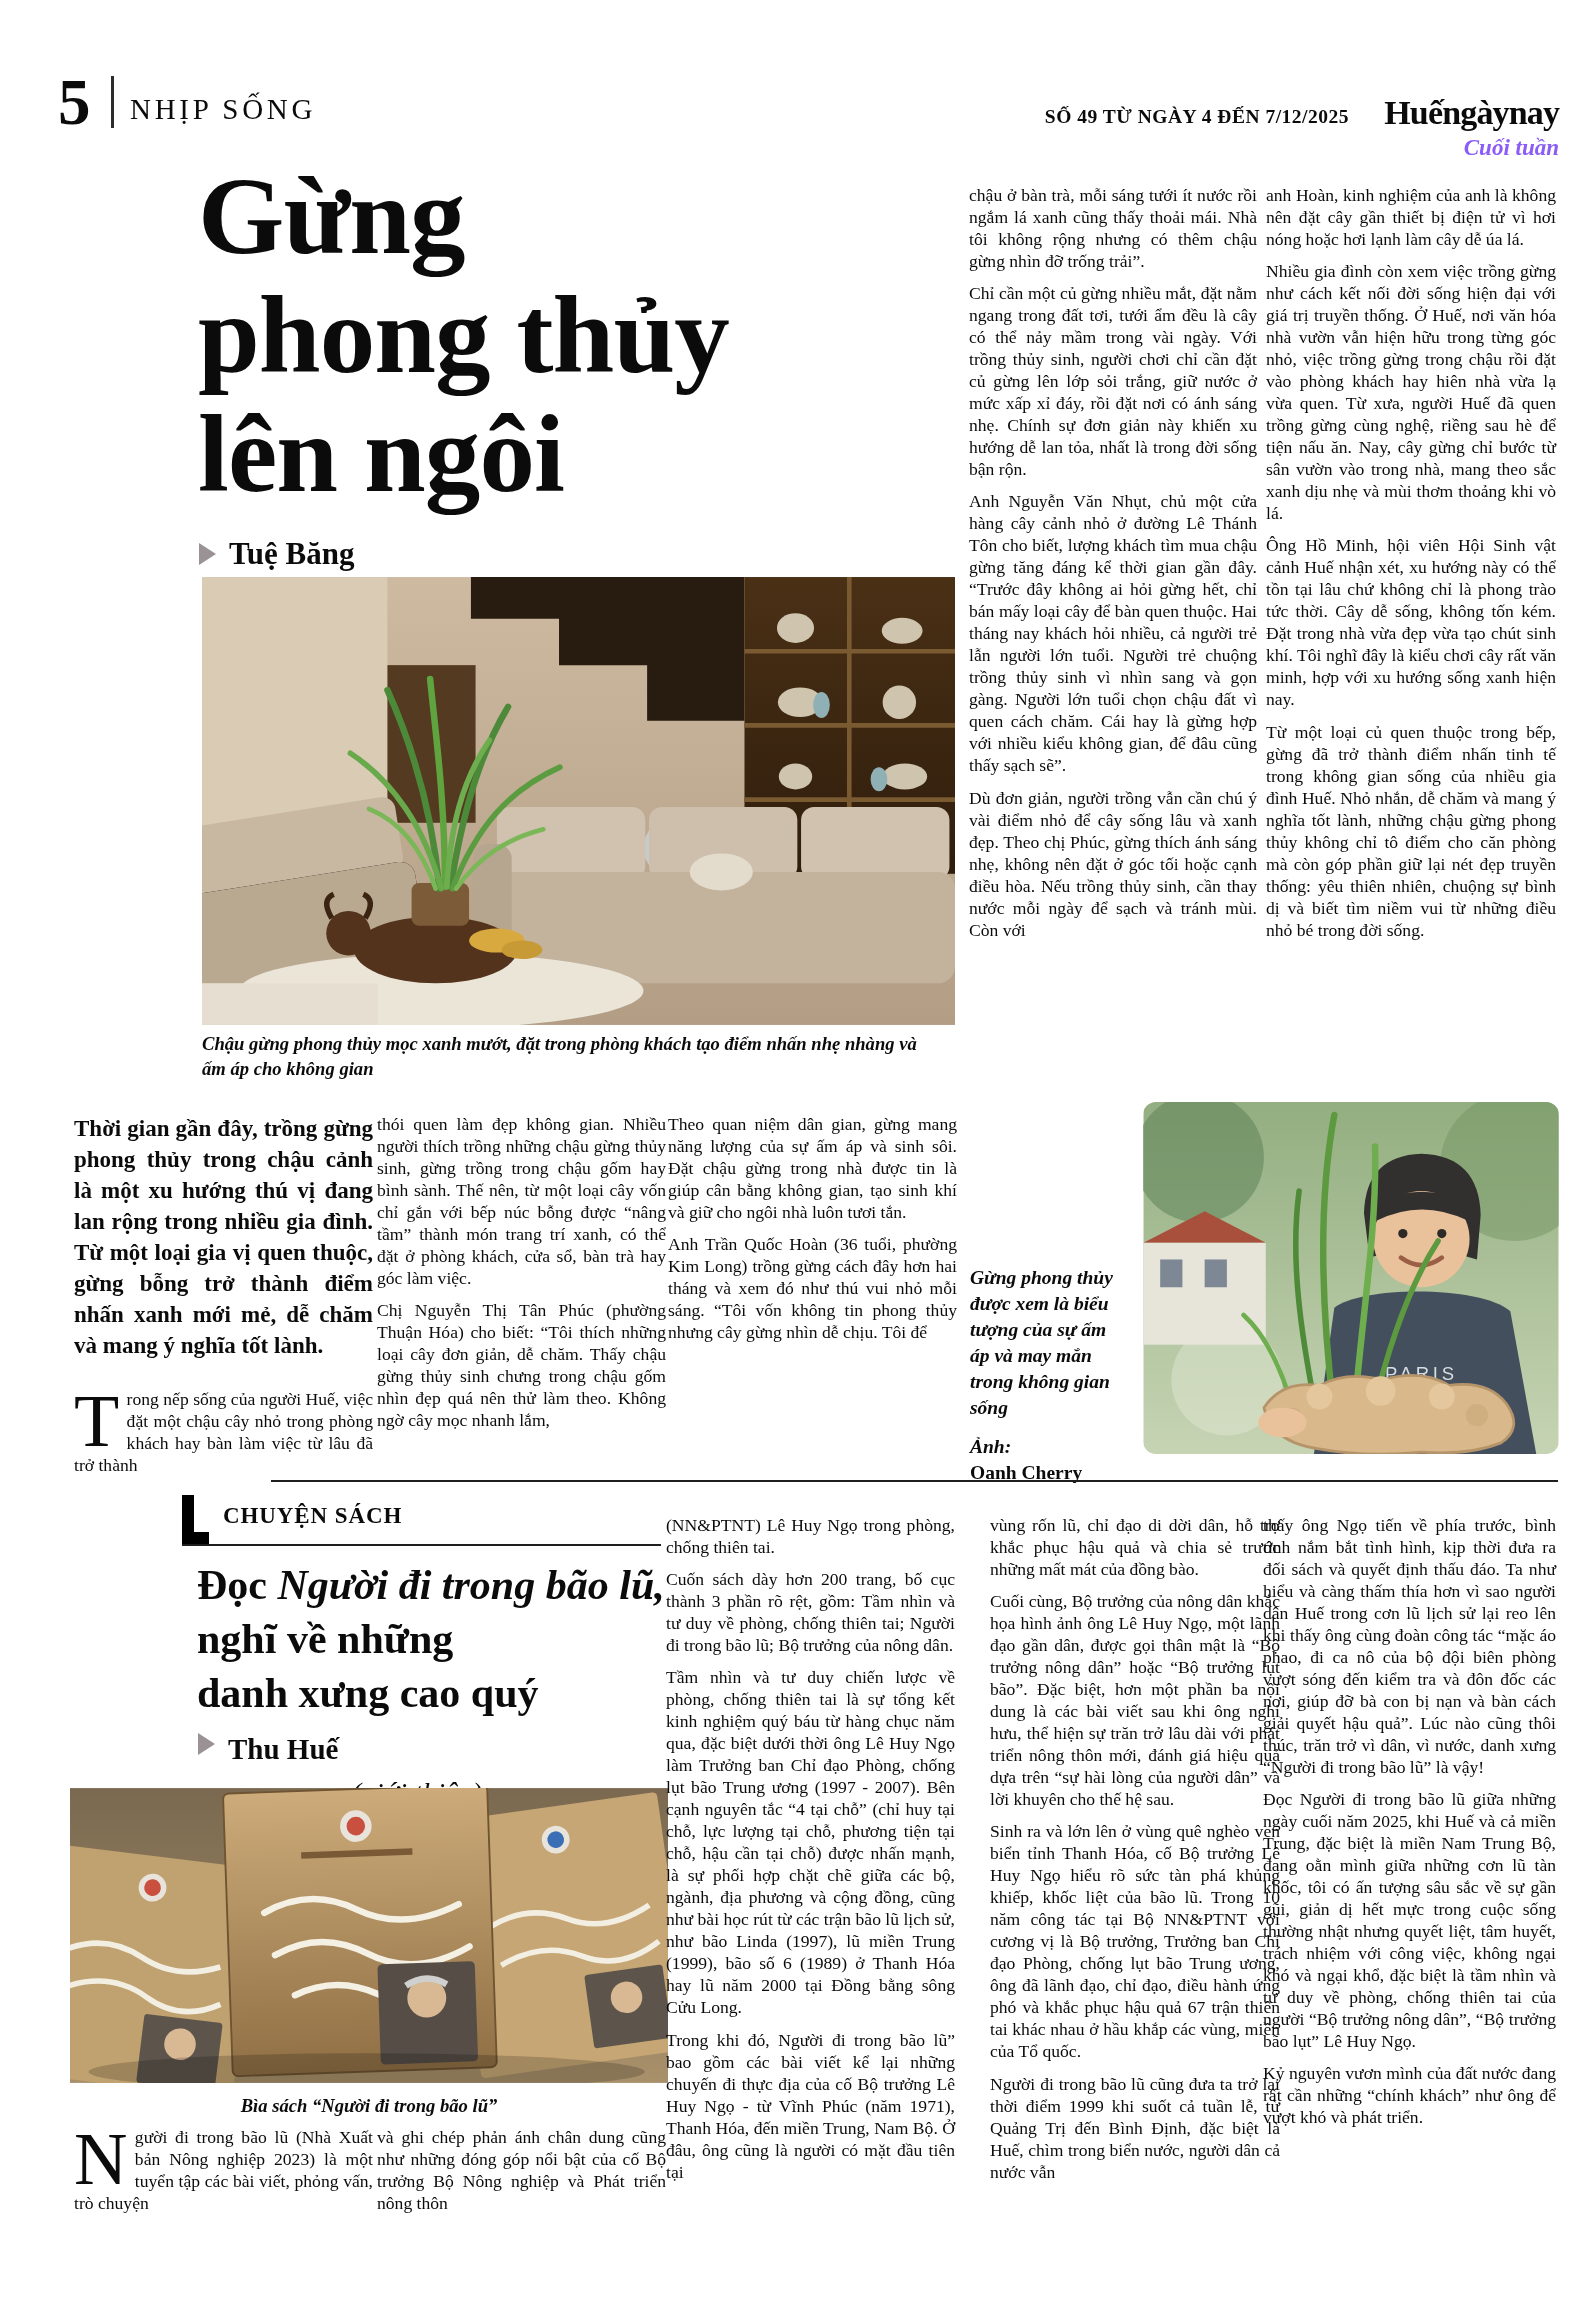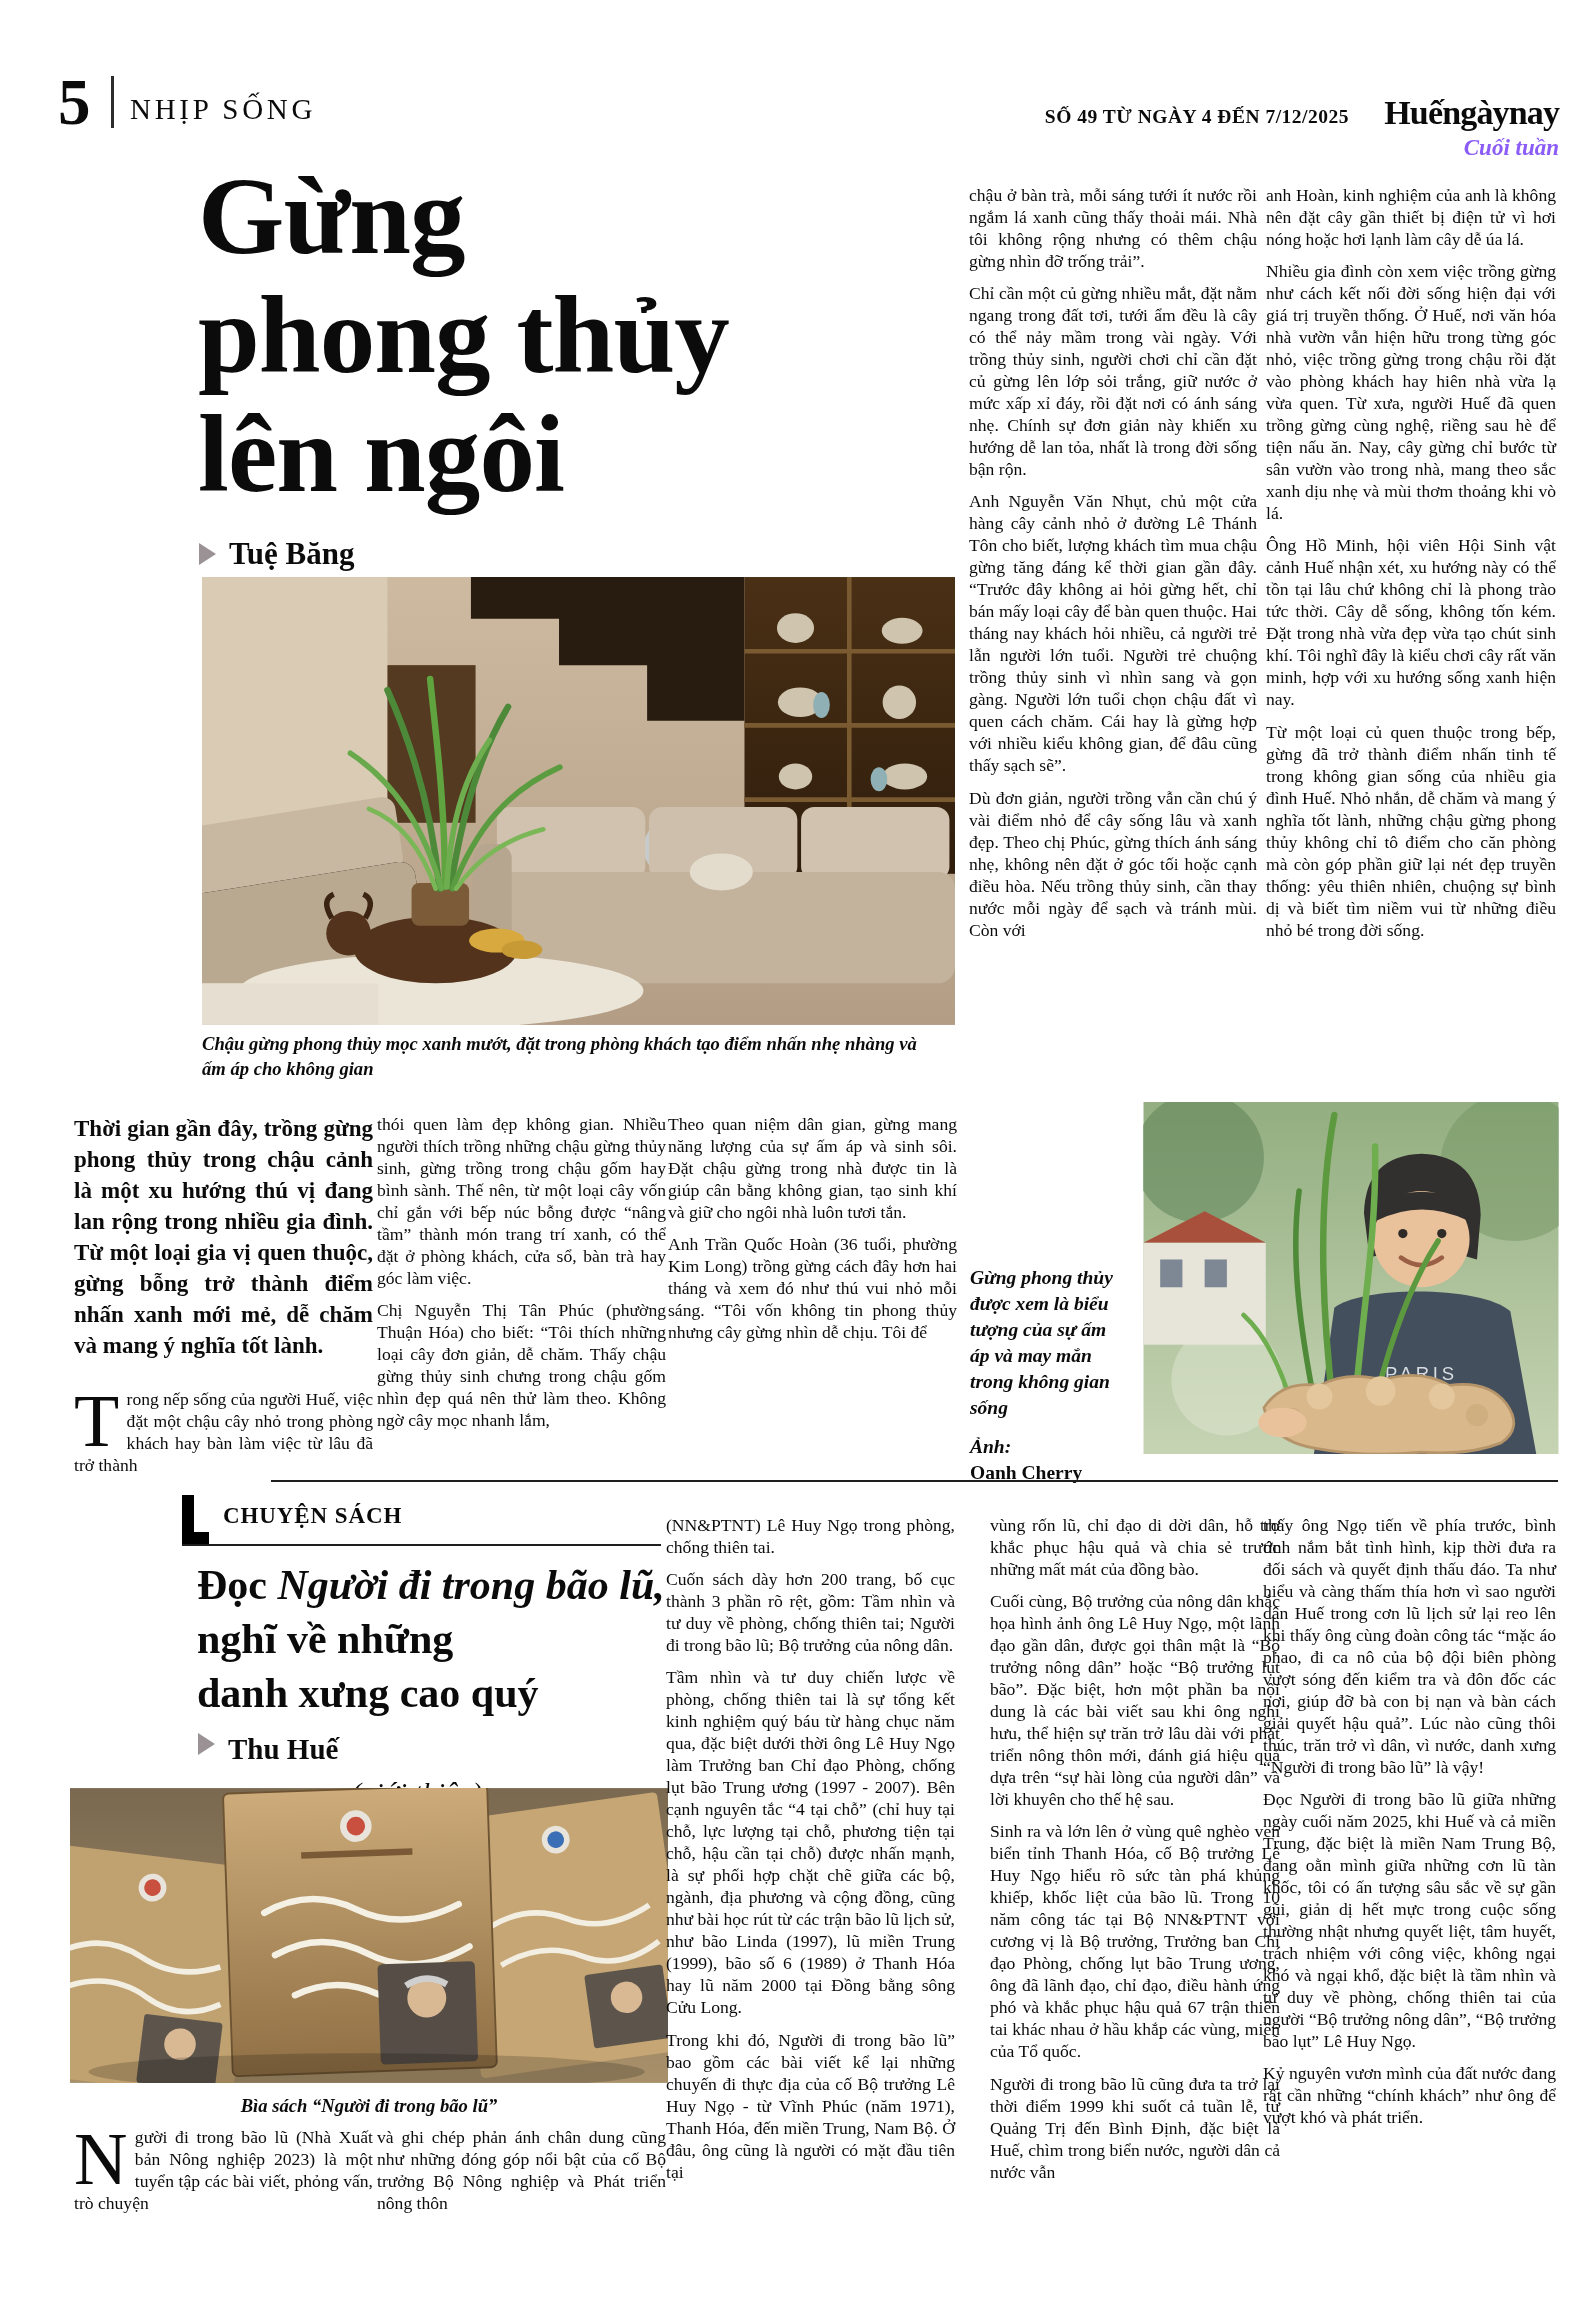--- a/index.html
+++ b/index.html
@@ -160,21 +160,21 @@
     <p>Theo quan niệm dân gian, gừng mang năng lượng của sự ấm áp và sinh sôi. Đặt chậu gừng trong nhà được tin là giúp cân bằng không gian, tạo sinh khí và giữ cho ngôi nhà luôn tươi tắn.</p>
     <p>Anh Trần Quốc Hoàn (36 tuổi, phường Kim Long) trồng gừng cách đây hơn hai tháng và xem đó như thú vui nhỏ mỗi sáng. “Tôi vốn không tin phong thủy nhưng cây gừng nhìn dễ chịu. Tôi để</p>
   </div>
 
   <div class="abs caption" style="left:970px;top:1265px;width:160px;font-size:19.5px;line-height:26px;">
     <div>Gừng phong thủy được xem là biểu tượng của sự ấm áp và may mắn trong không gian sống</div>
     <div style="margin-top:13px;" class="credit-label">Ảnh:</div>
     <div class="credit">Oanh Cherry</div>
   </div>
 
-  <div class="abs photo-frame" style="left:1143px;top:1102px;width:416px;height:352px;">
+  <div class="abs photo-frame" style="left:1143px;top:1102px;width:416px;height:352px;border-radius:13px;">
     <svg width="416" height="352" viewBox="0 0 448 380">
       <defs>
         <linearGradient id="bgv" x1="0" y1="0" x2="0" y2="1">
           <stop offset="0" stop-color="#93ae80"></stop>
             <stop offset="1" stop-color="#c6d4b4"></stop>
         </linearGradient>
       </defs>
       <rect width="448" height="380" fill="url(#bgv)"></rect>
       <circle cx="60" cy="60" r="70" fill="#5e8457" opacity=".55"></circle>
       <circle cx="400" cy="70" r="80" fill="#6e9360" opacity=".45"></circle>

